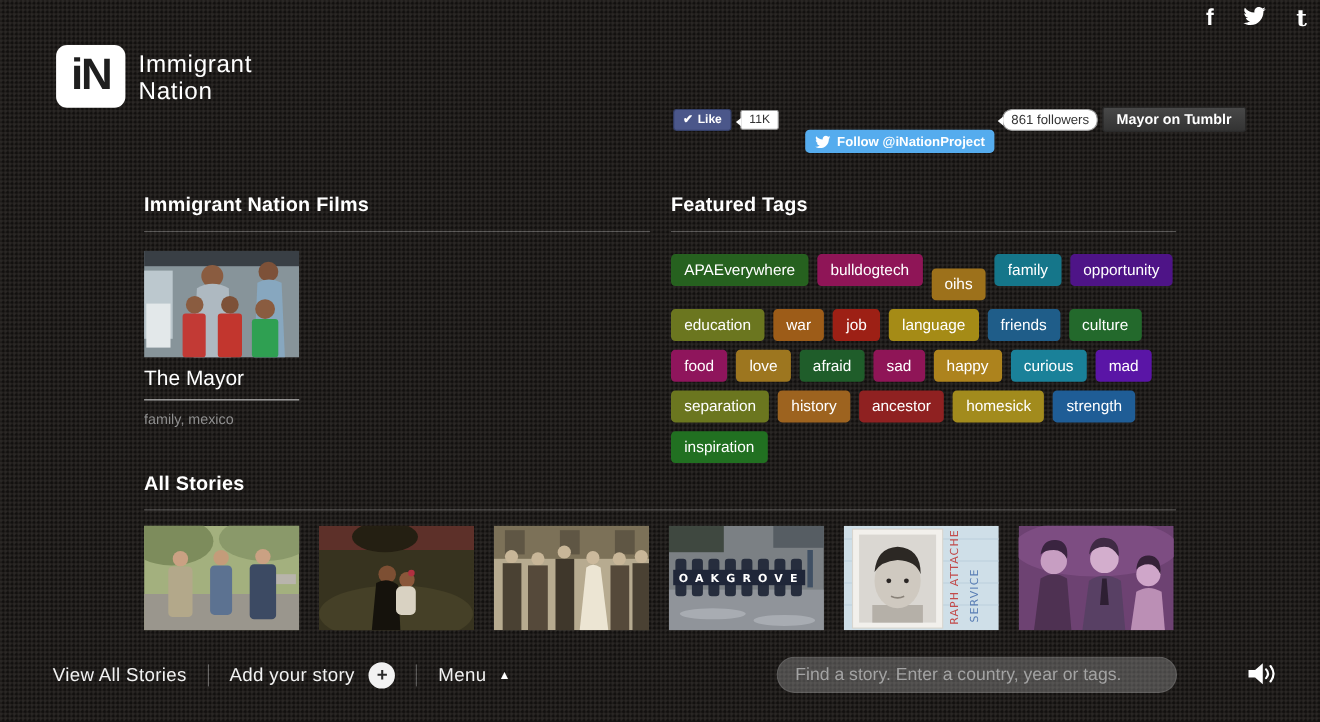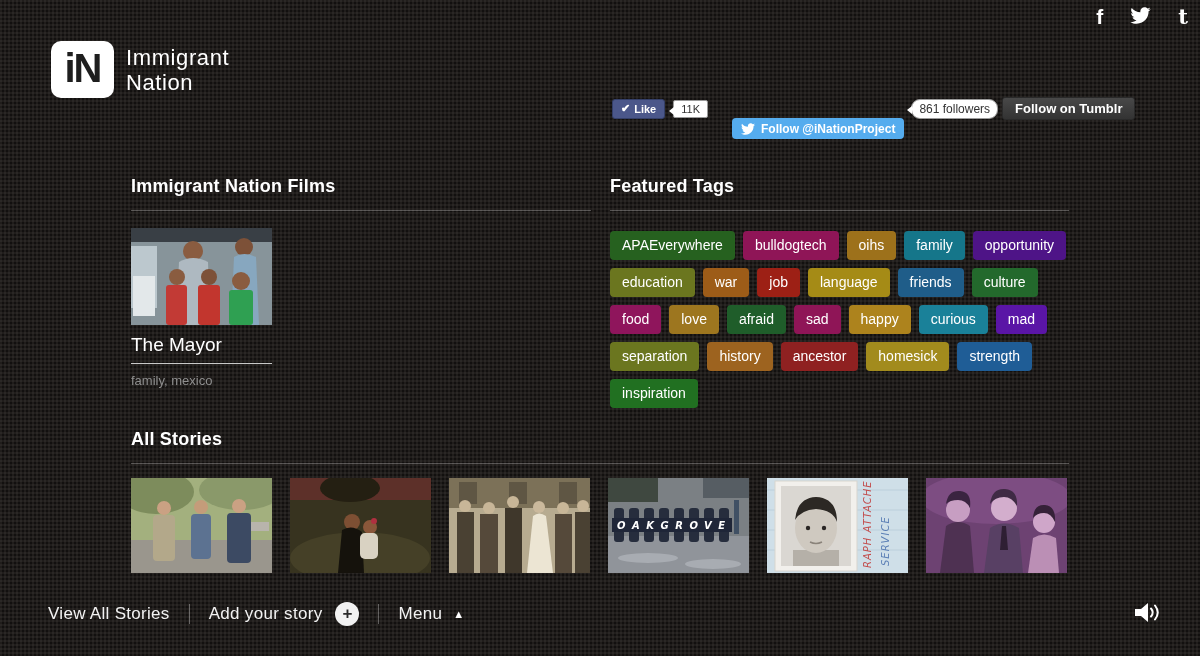--- a/index.html
+++ b/index.html
@@ -58,21 +58,21 @@
     border-bottom:1px solid #c9c9c9; }
   .film-tags { font-size:13px; color:#8f8f8f; padding-top:9px; }
 
   .tags-section { position:absolute; left:610px; top:176px; width:472px; }
   .tags-section .rule { width:459px; }
   .tags-wrap { display:flex; flex-wrap:wrap; gap:8px 8px; margin-top:20px; }
   .tag { height:29px; line-height:29px; padding:0 12px; border-radius:4px; font-size:14px;
     color:#fff; cursor:pointer; white-space:nowrap; }
 
   .stories-section { position:absolute; left:131px; top:429px; width:938px; }
-  .thumbs { display:flex; gap:18px; margin-top:14px;font-style:italic; }
+  .thumbs { display:flex; gap:18px; margin-top:14px; }
   .thumb { width:141px; height:95px; cursor:pointer; }
   .thumb svg { width:141px; height:95px; display:block; }
 
   
   .footer-left { position:absolute; left:48px; top:599px; height:30px; display:flex; align-items:center; }
   .footer-link { font-size:17px; color:#f2f2f2; letter-spacing:0.3px; cursor:pointer; }
   .footer-sep { width:1px; height:20px; background:rgba(255,255,255,0.32); margin:0 19px; }
   .plus-circle { width:24px; height:24px; border-radius:50%; background:#f2f2f2; color:#2a2a2a;
     display:flex; align-items:center; justify-content:center; font-size:17px; font-weight:700;
     margin-left:13px; cursor:pointer; line-height:1; padding-bottom:1px; }
@@ -115,21 +115,21 @@
       <span>Like</span>
     </div>
     <div class="bubble like-count">11K</div>
     <div class="tw-follow" style="background: rgb(85, 172, 238);">
       <svg width="14" height="12" viewBox="0 0 24 20">
           <path fill="#fff" d="M24 2.6c-.9.4-1.8.7-2.8.8 1-.6 1.8-1.6 2.2-2.7-1 .6-2 1-3.1 1.2C19.4.9 18.1.3 16.7.3c-2.7 0-4.9 2.2-4.9 4.9 0 .4 0 .8.1 1.1C7.7 6.1 4.1 4.1 1.7 1.1c-.4.7-.7 1.6-.7 2.5 0 1.7.9 3.2 2.2 4.1-.8 0-1.6-.2-2.2-.6v.1c0 2.4 1.7 4.4 3.9 4.8-.4.1-.8.2-1.3.2-.3 0-.6 0-.9-.1.6 2 2.4 3.4 4.6 3.4-1.7 1.3-3.8 2.1-6.1 2.1-.4 0-.8 0-1.2-.1 2.2 1.4 4.8 2.2 7.5 2.2 9.1 0 14-7.5 14-14v-.6c1-.7 1.8-1.6 2.5-2.5z"></path>
         </svg>
       <span>Follow @iNationProject</span>
     </div>
     <div class="bubble tw-followers">861 followers</div>
-    <div class="tumblr-btn">Follow on Tumblr</div>
+    <div class="tumblr-btn">Mayor on Tumblr</div>
   </div>
 
   <div class="films-section">
     <h2 class="section-title">Immigrant Nation Films</h2>
     <div class="rule"></div>
     <div class="films-row">
       <div class="film-card" aria-label="The Mayor">
         <svg class="film-img" viewBox="0 0 141 97">
           <rect width="141" height="97" fill="#87949a"></rect>
           <rect x="0" y="0" width="141" height="14" fill="#393f45"></rect>
@@ -151,21 +151,21 @@
       </div>
     </div>
   </div>
 
   <div class="tags-section">
     <h2 class="section-title">Featured Tags</h2>
     <div class="rule"></div>
     <div class="tags-wrap">
         <div class="tag" style="background: rgb(38, 97, 31);">APAEverywhere</div>
         <div class="tag" style="background: rgb(143, 21, 87);">bulldogtech</div>
-        <div class="tag" style="background: rgb(157, 113, 27);">oihs</div>
+        <div class="tag" style="background: rgb(157, 113, 27); margin-top: 13px;">oihs</div>
         <div class="tag" style="background: rgb(21, 118, 138);">family</div>
         <div class="tag" style="background: rgb(78, 20, 135);">opportunity</div>
         <div class="tag" style="background: rgb(107, 118, 31);">education</div>
         <div class="tag" style="background: rgb(157, 92, 24);">war</div>
         <div class="tag" style="background: rgb(157, 32, 21);">job</div>
         <div class="tag" style="background: rgb(165, 139, 22);">language</div>
         <div class="tag" style="background: rgb(31, 93, 137);">friends</div>
         <div class="tag" style="background: rgb(35, 105, 44);">culture</div>
         <div class="tag" style="background: rgb(143, 21, 92);">food</div>
         <div class="tag" style="background: rgb(157, 118, 31);">love</div>
@@ -306,20 +306,21 @@
     <span class="footer-sep"></span>
     <span class="footer-link">Add your story</span>
     <span class="plus-circle">+</span>
     <span class="footer-sep"></span>
     <span class="menu-item">
       <span class="footer-link">Menu</span>
       <span class="menu-caret">▲</span>
     </span>
   </div>
 
+  <input class="search-input" type="text" placeholder="Find a story. Enter a country, year or tags." style="">
 
   <span class="volume">
     <svg width="26" height="21" viewBox="0 0 26 21">
       <path d="M1 7 h6 l7-6 v19 l-7-6 H1 z" fill="#fff"></path>
       <path d="M17 6.5 q3.5 4 0 8" stroke="#fff" stroke-width="2" fill="none" stroke-linecap="round"></path>
       <path d="M21 3.5 q5.5 7 0 14" stroke="#fff" stroke-width="2" fill="none" stroke-linecap="round"></path>
     </svg>
   </span>
 
 </div>

